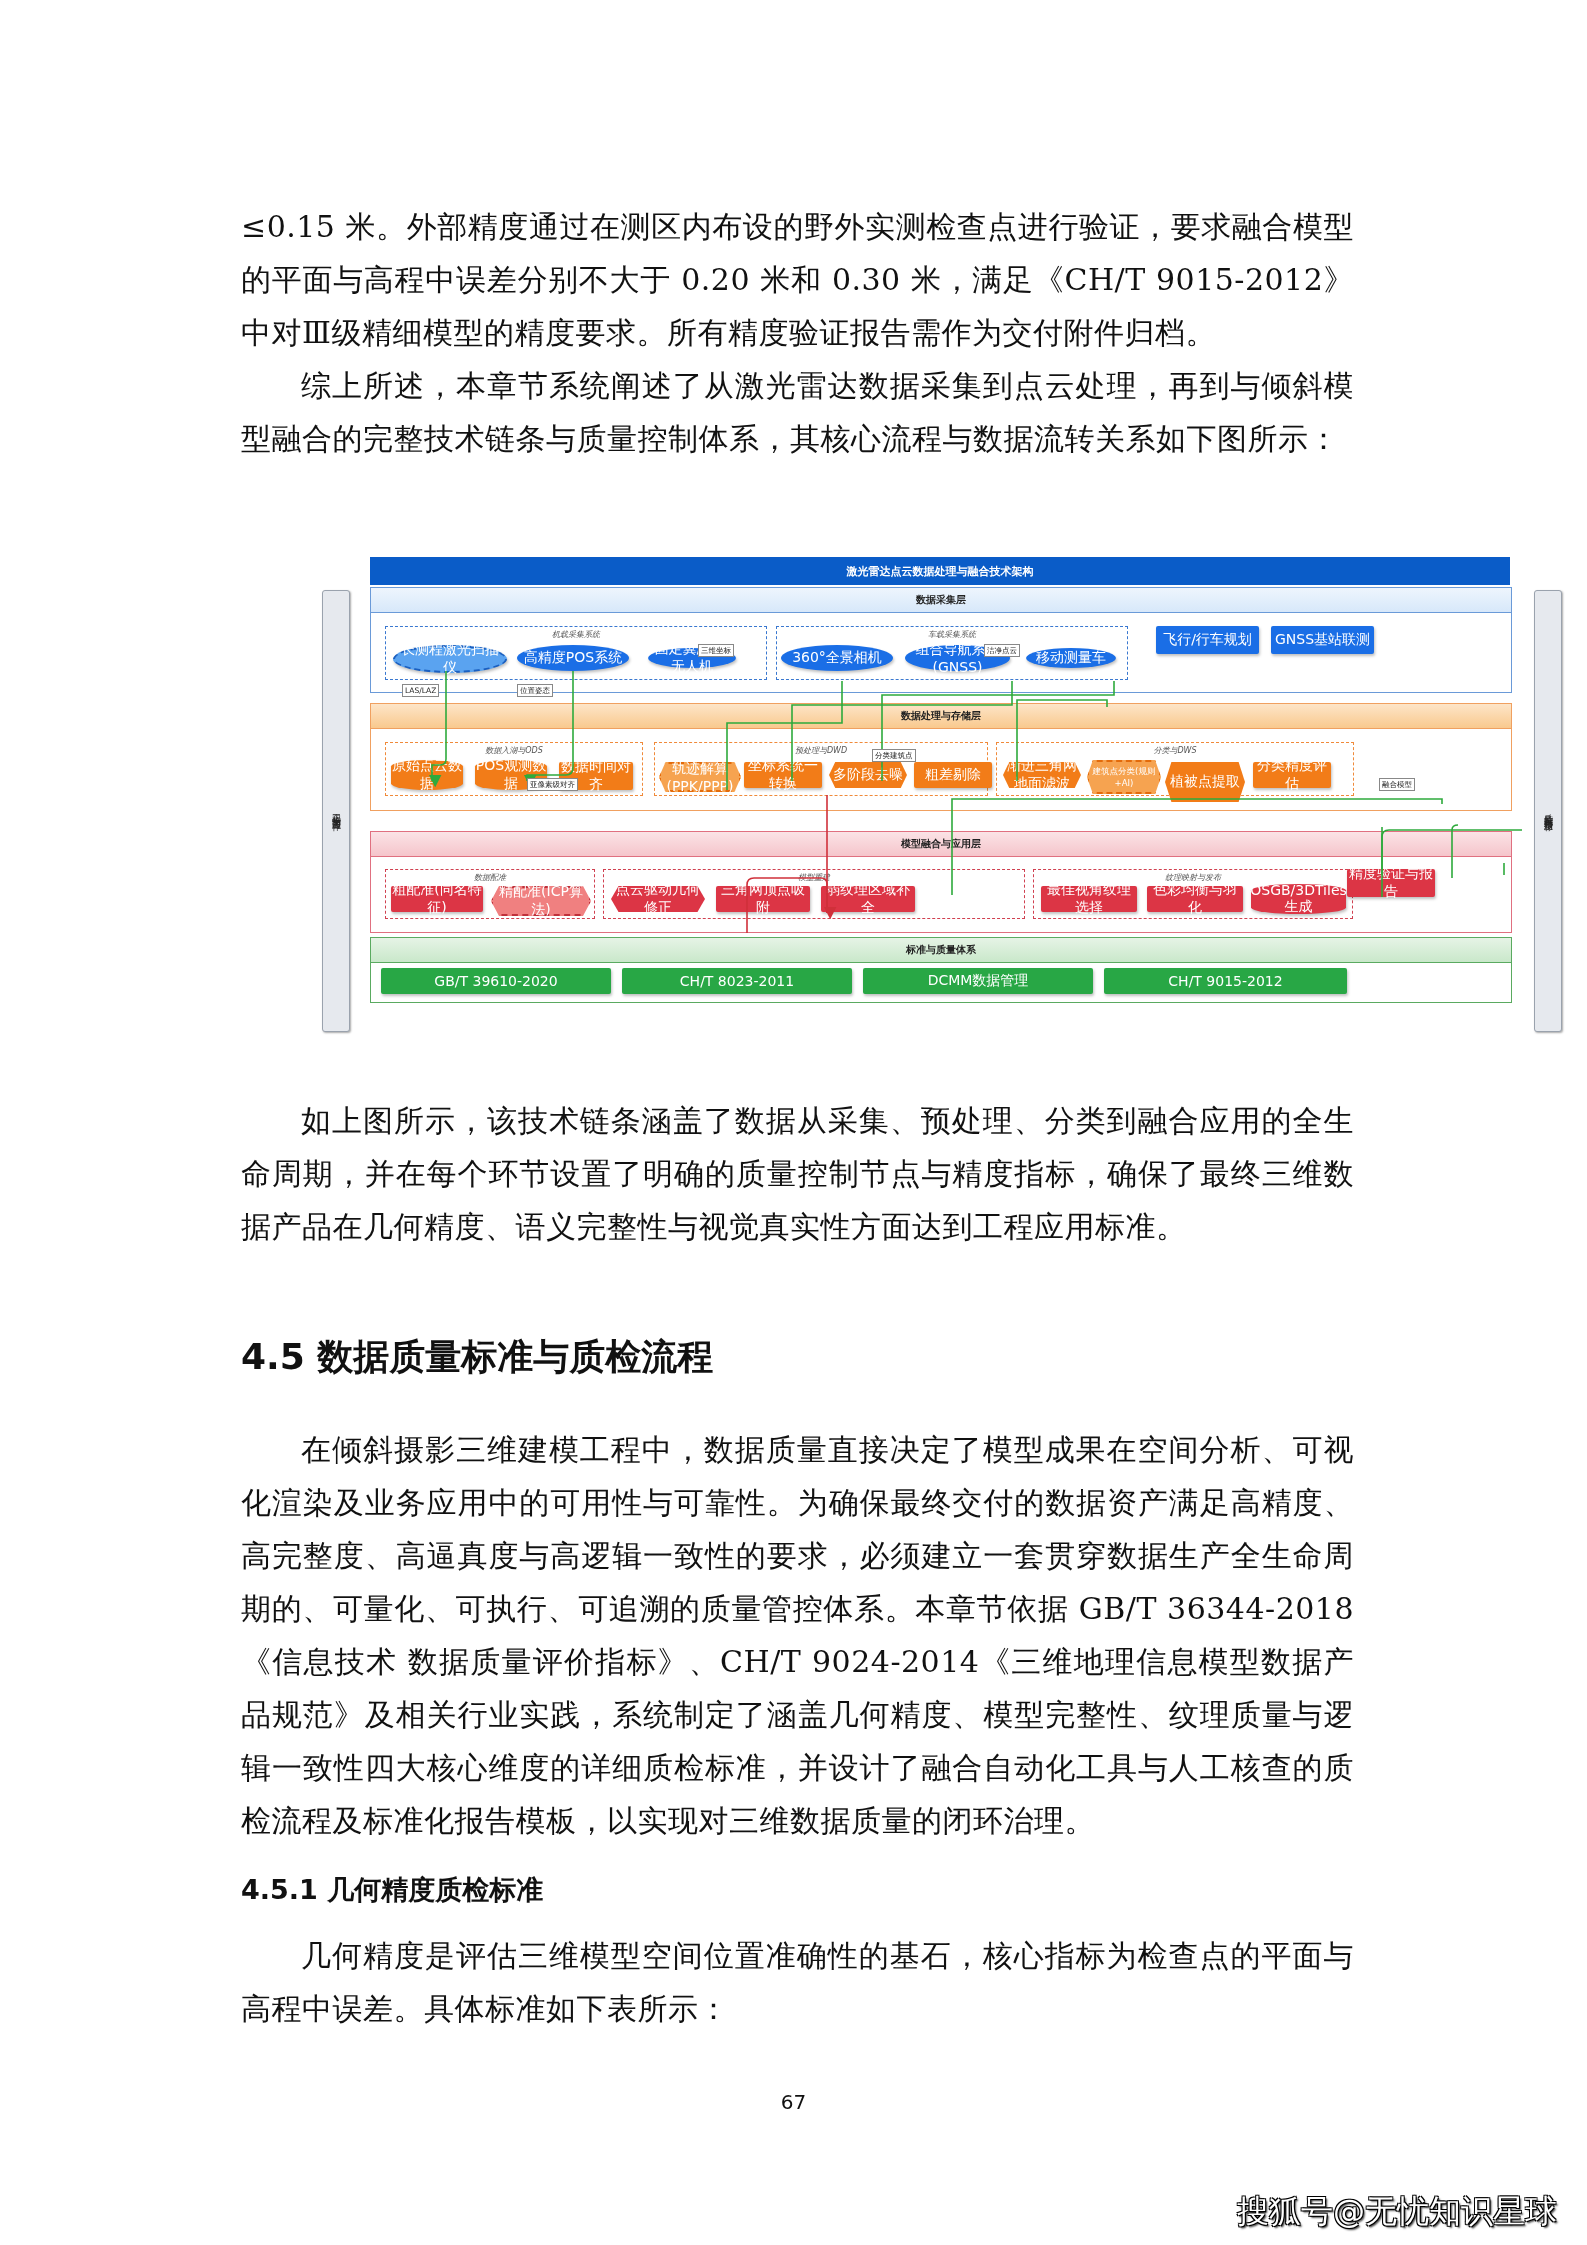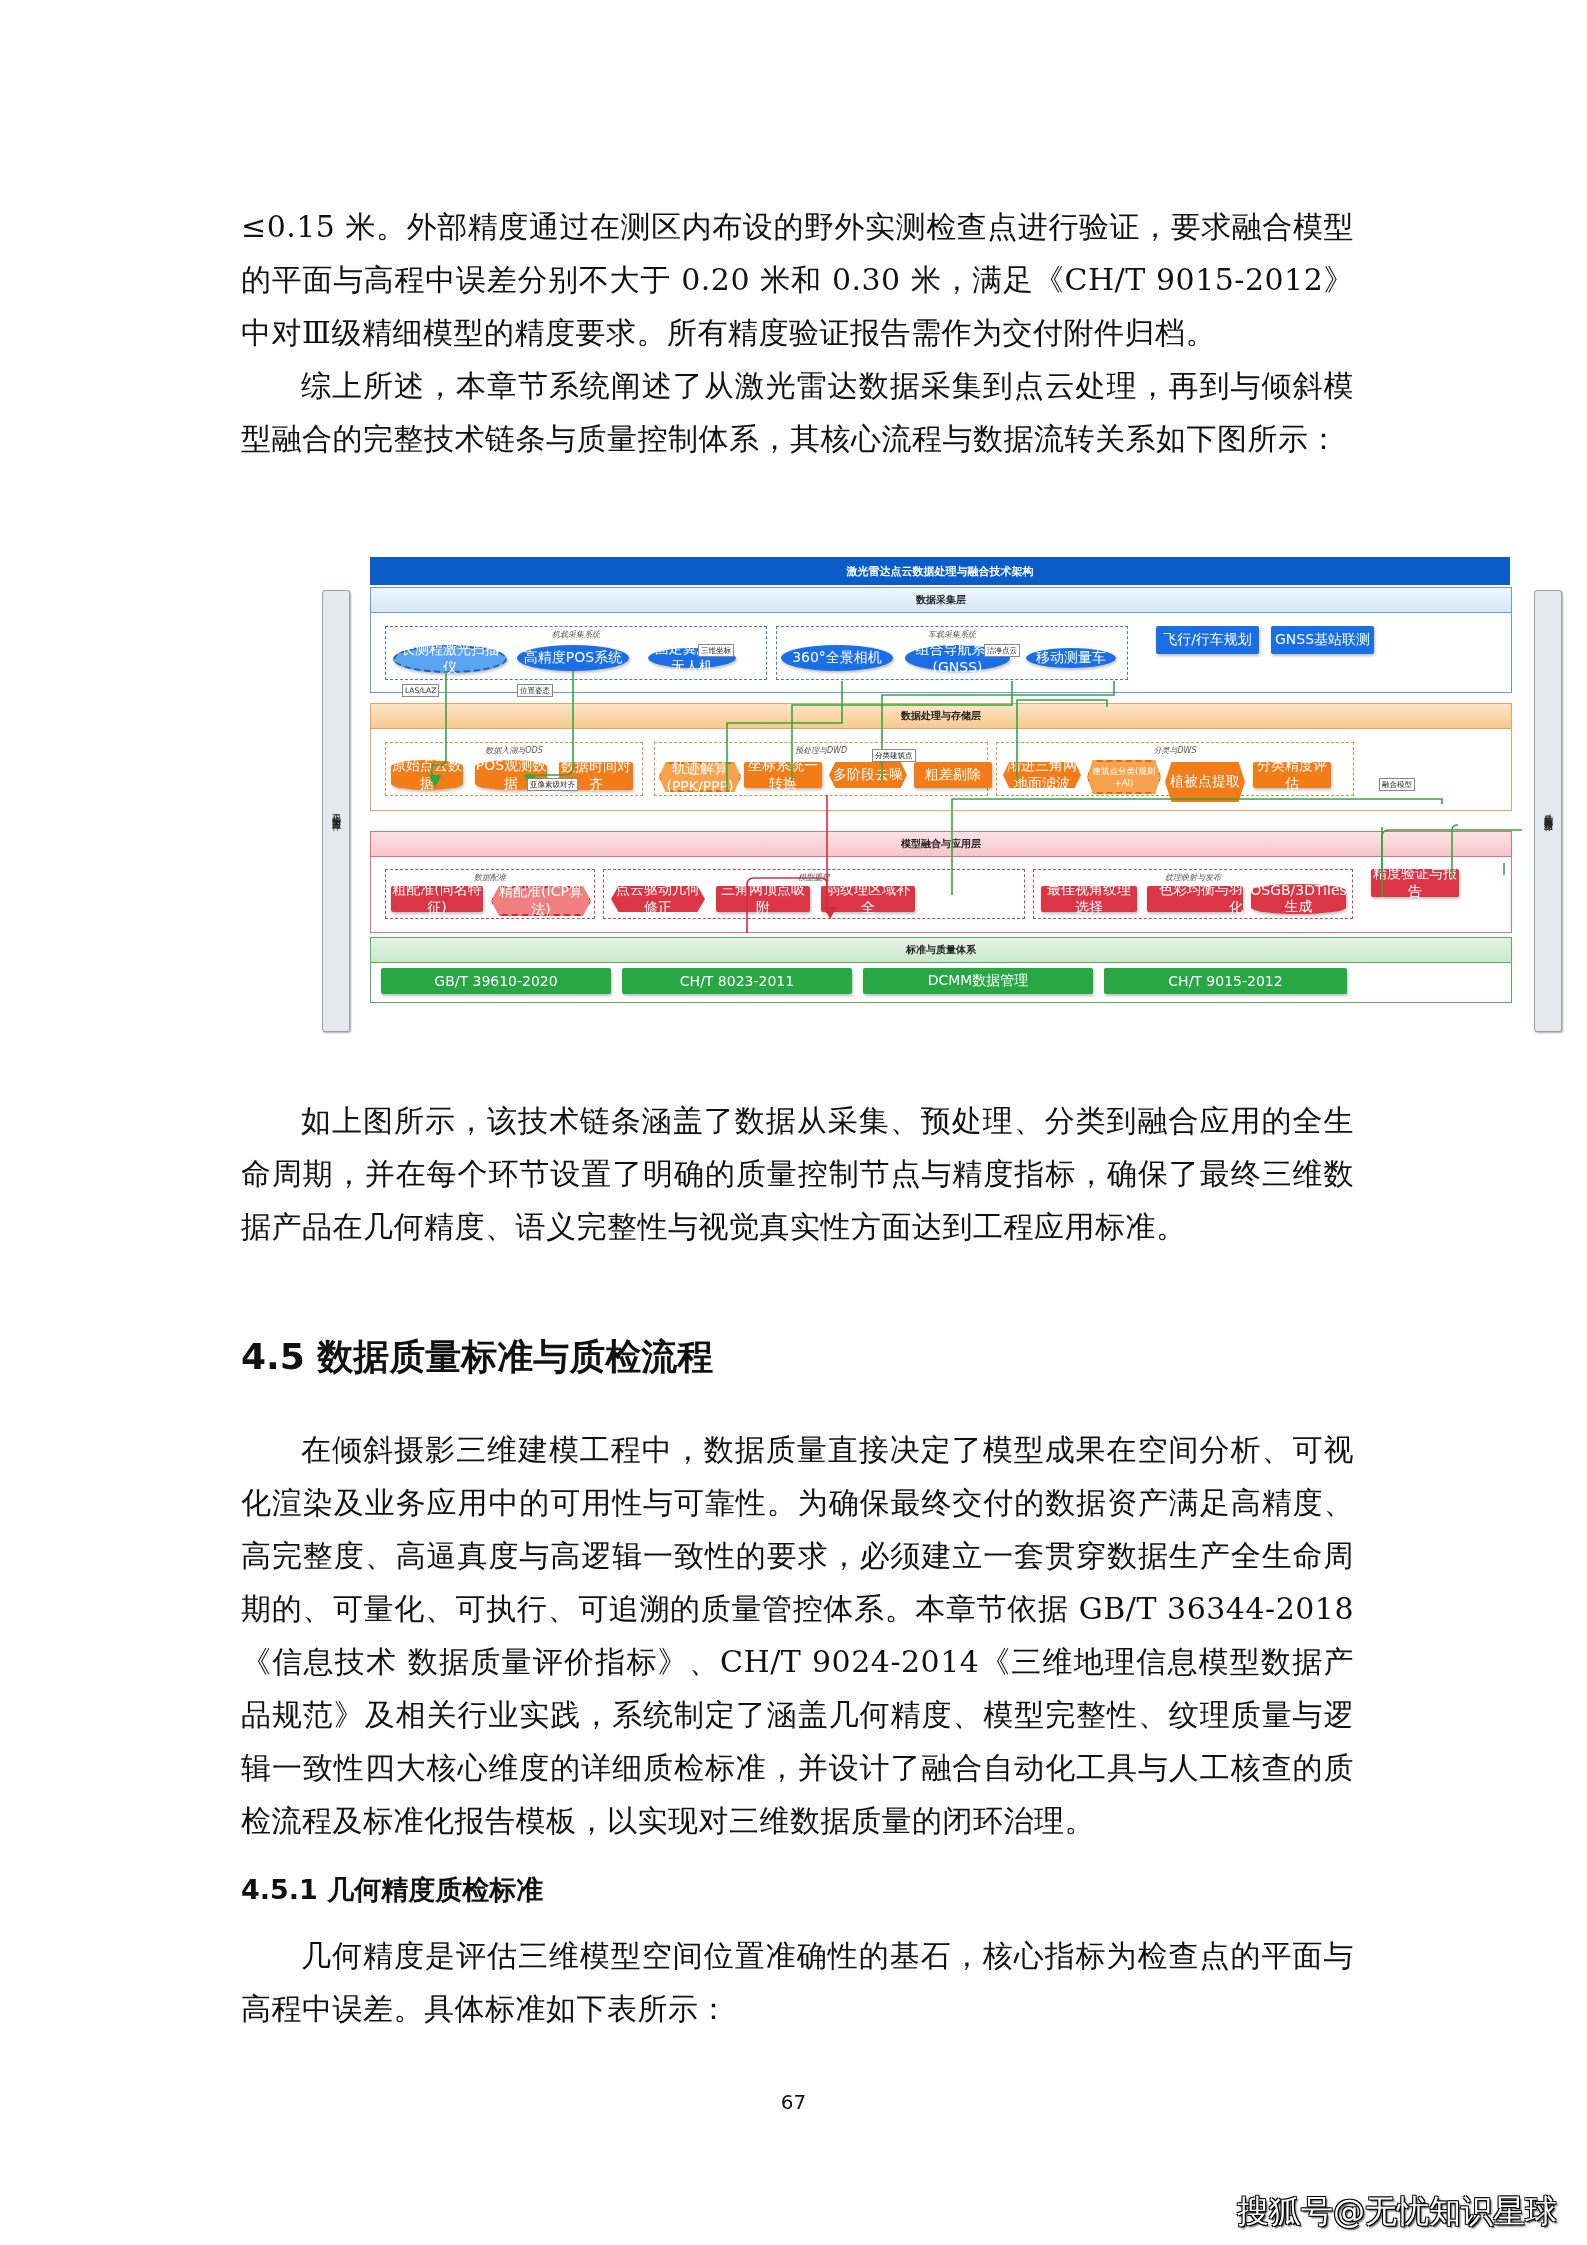--- a/index.html
+++ b/index.html
@@ -102,23 +102,23 @@
       </div>
     <div class="group" style="left:662px;top:37px;width:318px;height:48px;border-color:#d04050;">
         <div class="group-label">纹理映射与发布</div>
       </div>
     <div class="node rect red" style="left:20px;top:54px;width:92px;height:26px;">粗配准(同名特征)</div>
     <div class="node hex lred" style="left:120px;top:54px;width:96px;height:26px;">精配准(ICP算法)</div>
     <div class="node hex red" style="left:240px;top:54px;width:94px;height:26px;">点云驱动几何修正</div>
     <div class="node rect red" style="left:345px;top:54px;width:94px;height:26px;">三角网顶点吸附</div>
     <div class="node rect red" style="left:450px;top:54px;width:94px;height:26px;">弱纹理区域补全</div>
     <div class="node rect red" style="left:670px;top:54px;width:96px;height:26px;">最佳视角纹理选择</div>
-    <div class="node rect red" style="left:776px;top:54px;width:96px;height:26px;text-align:right;">色彩均衡与羽化</div>
+    <div class="node rect red" style="left:776px;top:54px;width:96px;height:26px;">色彩均衡与羽化</div>
     <div class="node cyl red" style="left:880px;top:52px;width:95px;height:30px;">OSGB/3DTiles生成</div>
-    <div class="node rect red" style="left:1000px;top:37px;width:88px;height:28px;">精度验证与报告</div>
+    <div class="node rect red" style="left:976px;top:37px;width:88px;height:28px;">精度验证与报告</div>
   </div>
 
   <div class="layer" style="top:392px;height:64px;border-color:#5aaa60;background:#fff;">
     <div class="layer-head" style="background:linear-gradient(#e6f4e6,#c9e8ca);border-color:#5aaa60;">标准与质量体系</div>
     <div class="node rect green" style="left:10px;top:30px;width:230px;height:26px;">GB/T 39610-2020</div>
     <div class="node rect green" style="left:251px;top:30px;width:230px;height:26px;">CH/T 8023-2011</div>
     <div class="node rect green" style="left:492px;top:30px;width:230px;height:26px;">DCMM数据管理</div>
     <div class="node rect green" style="left:733px;top:30px;width:243px;height:26px;">CH/T 9015-2012</div>
   </div>
 

